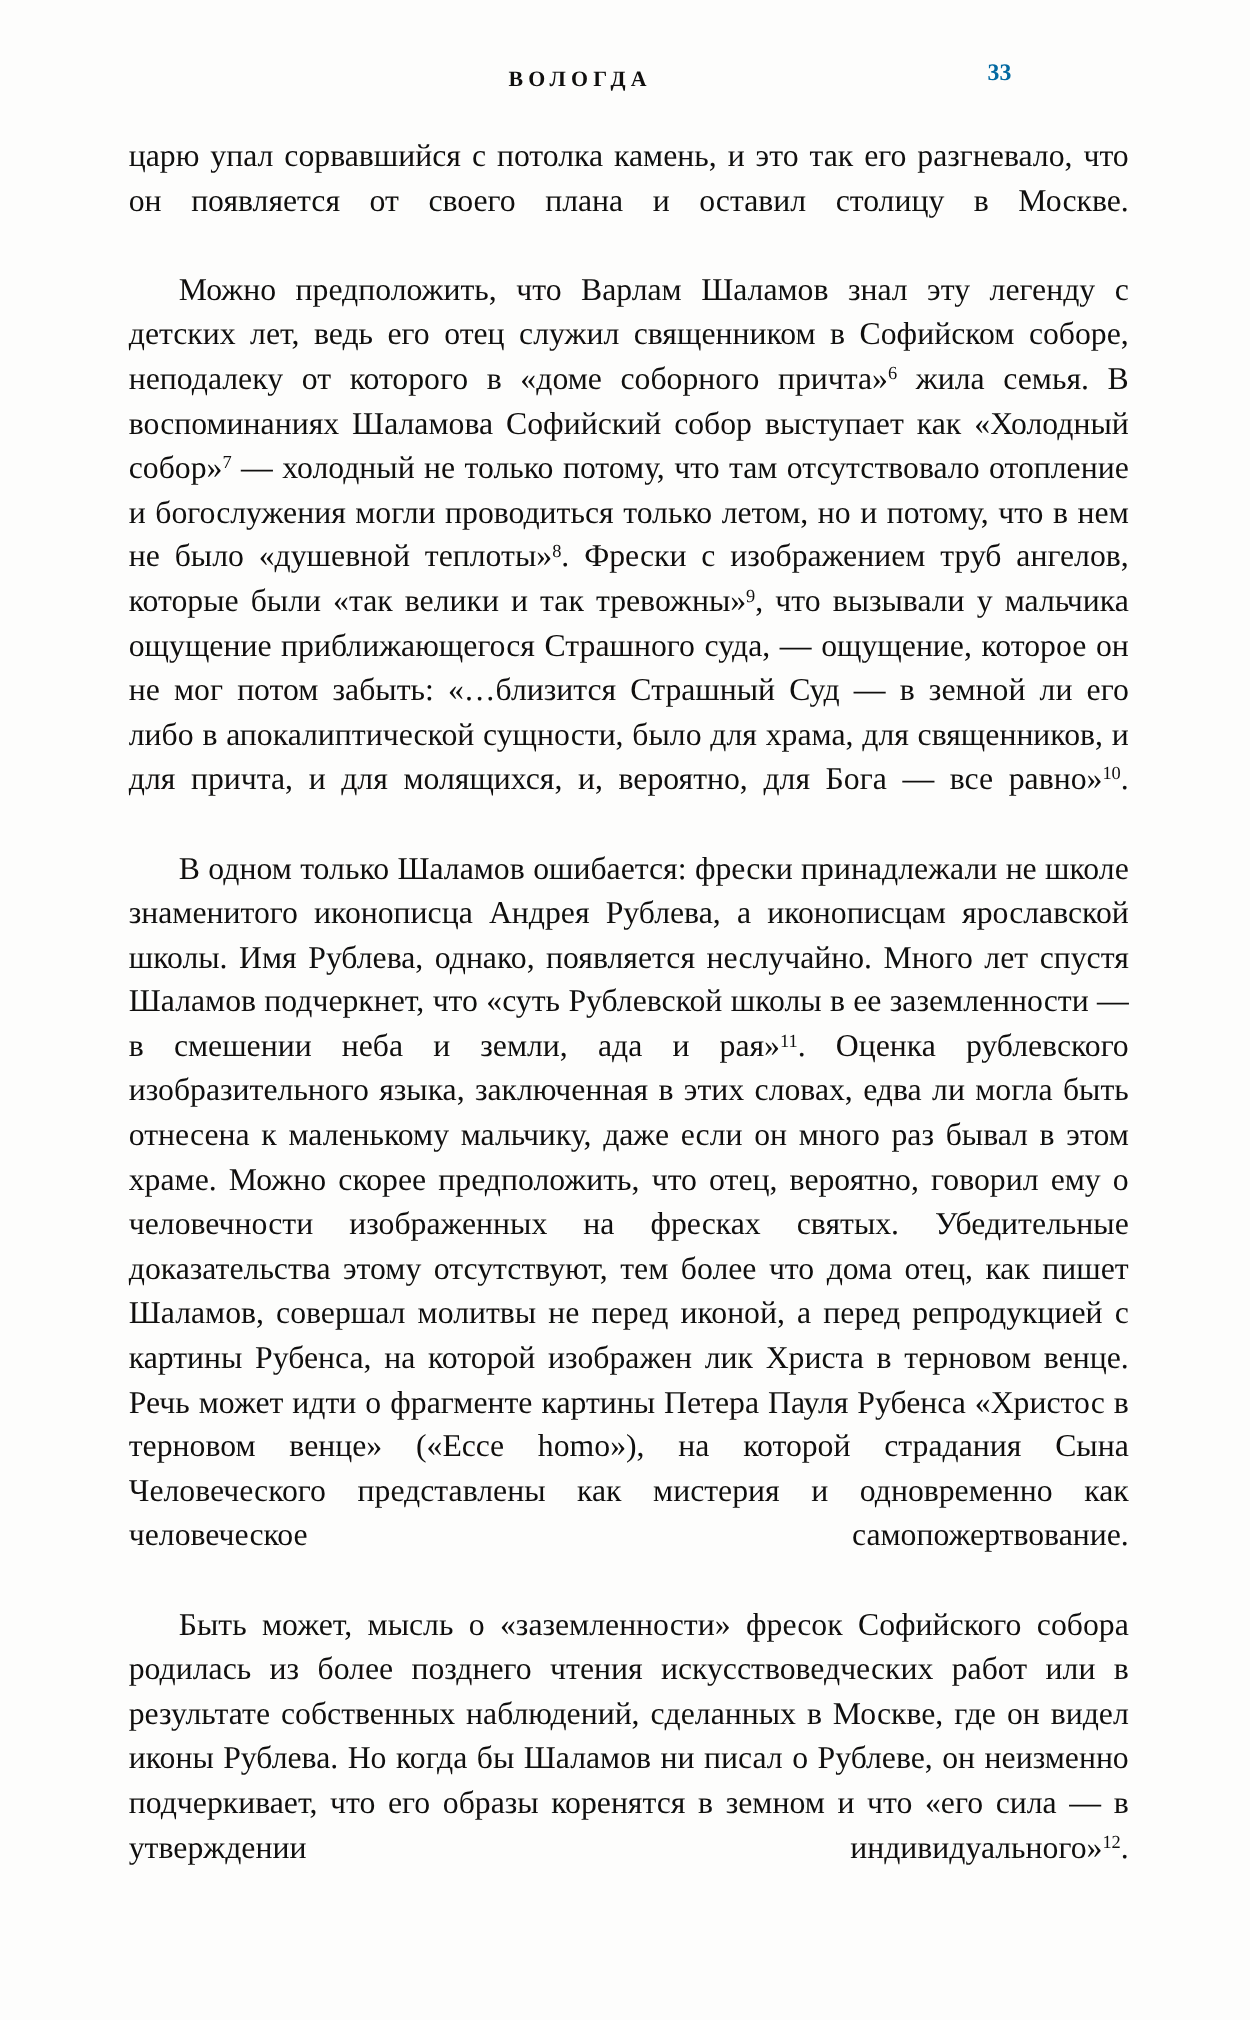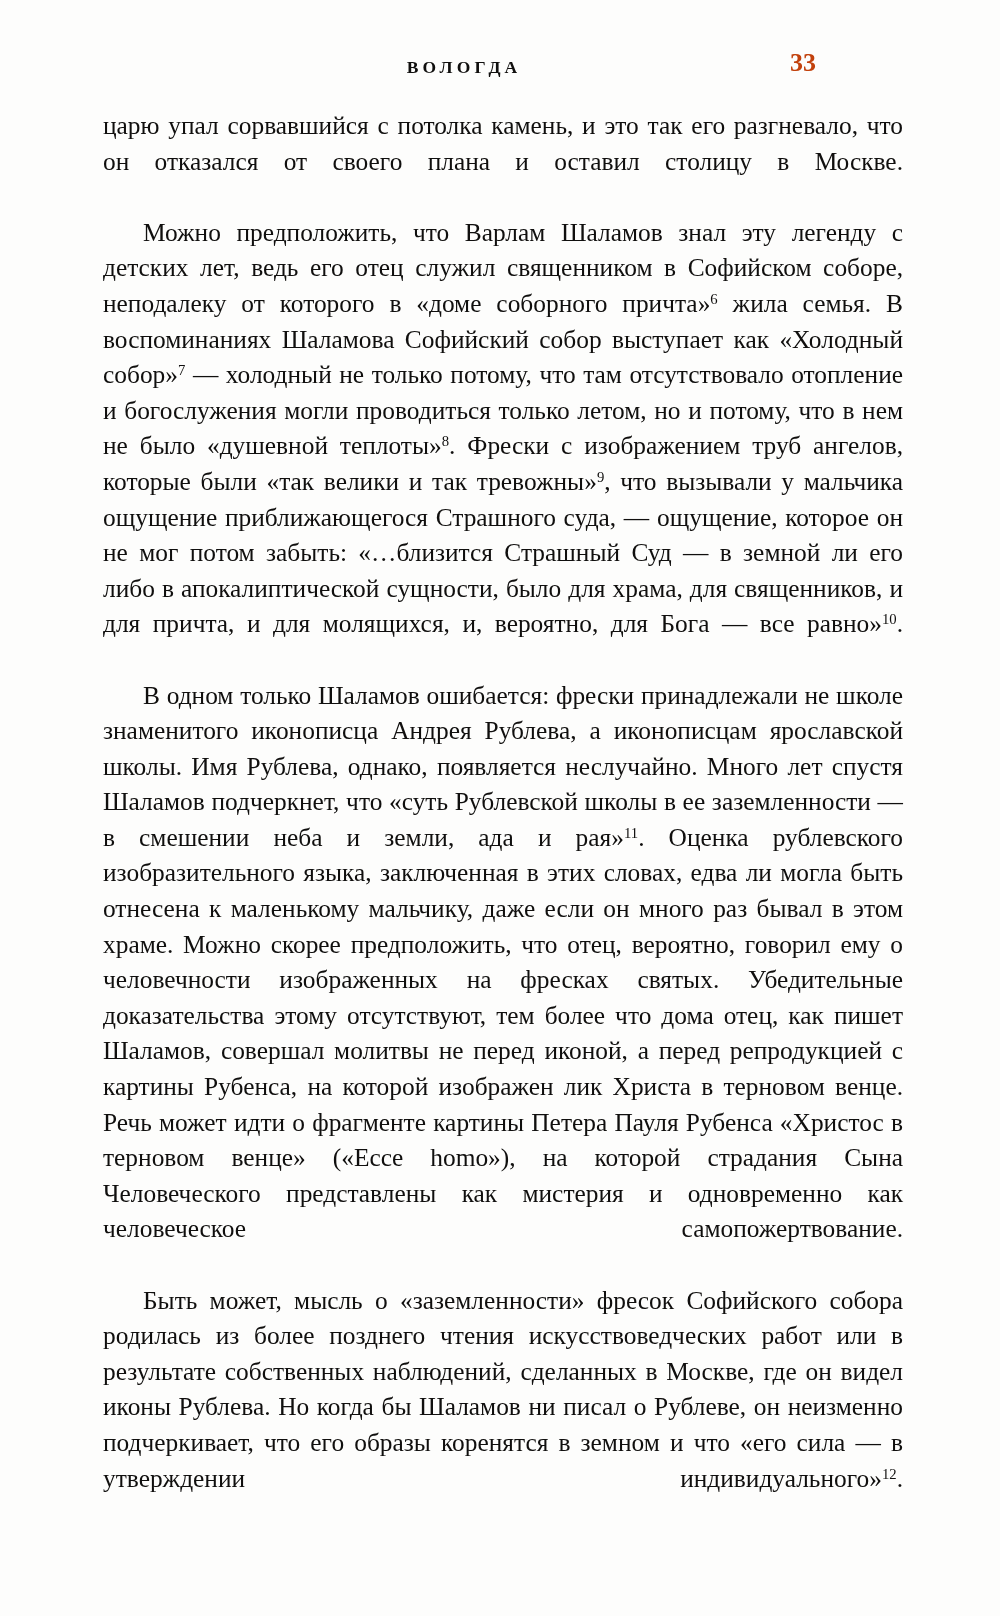--- a/index.html
+++ b/index.html
@@ -24,40 +24,40 @@
     background: #fdfdfc;
   }
   
   .running-head {
     position: absolute;
     left: 103px;
     top: 48px;
     width: 718px;
     height: 30px;
     display: flex;
-    align-items: flex-end;
+    align-items: center;
     justify-content: center;
   }
   .running-head-title {
     font-size: 17.5px;
     font-weight: bold;
     letter-spacing: 4.2px;
     text-indent: 4.2px;
     color: #100f0e;
     white-space: nowrap;
   }
   .folio {
     position: absolute;
     top: 48px;
     left: 790px;
     width: 60px;
     text-align: left;
-    font-size: 26px;
+    font-size: 19px;
     font-weight: bold;
-    color: #c2410c;
+    color: #0369a1;
   }
   
   .textblock {
     position: absolute;
     left: 103px;
     top: 108px;
     width: 800px;
   }
   p.para {
     margin: 0;
@@ -92,21 +92,21 @@
 <div class="page">
 
   <div class="running-head">
     <span class="running-head-title">ВОЛОГДА</span>
   </div>
 
   <div class="folio">33</div>
 
   <div class="textblock">
 
-    <p class="para no-indent"><span>царю упал сорвавшийся с потолка камень, и это так его разгневало, что он отказался от своего плана и оставил столицу в Москве.</span></p>
+    <p class="para no-indent"><span>царю упал сорвавшийся с потолка камень, и это так его разгневало, что он появляется от своего плана и оставил столицу в Москве.</span></p>
 
     <p class="para"><span>Можно предположить, что Варлам Шаламов знал эту легенду с детских лет, ведь его отец служил священником в Софийском соборе, неподалеку от которого в «доме соборного причта»</span><sup>6</sup><span> жила семья. В воспоминаниях Шаламова Софийский собор выступает как «Холодный собор»</span><sup>7</sup><span> — холодный не только потому, что там отсутствовало отопление и богослужения могли проводиться только летом, но и потому, что в нем не было «душевной теплоты»</span><sup>8</sup><span>. Фрески с изображением труб ангелов, которые были «так велики и так тревожны»</span><sup>9</sup><span>, что вызывали у мальчика ощущение приближающегося Страшного суда, — ощущение, которое он не мог потом забыть: «…близится Страшный Суд — в земной ли его либо в апокалиптической сущности, было для храма, для священников, и для причта, и для молящихся, и, вероятно, для Бога — все равно»</span><sup>10</sup><span>.</span></p>
 
     <p class="para"><span>В одном только Шаламов ошибается: фрески принадлежали не школе знаменитого иконописца Андрея Рублева, а иконописцам ярославской школы. Имя Рублева, однако, появляется неслучайно. Много лет спустя Шаламов подчеркнет, что «суть Рублевской школы в ее заземленности — в смешении неба и земли, ада и рая»</span><sup>11</sup><span>. Оценка рублевского изобразительного языка, заключенная в этих словах, едва ли могла быть отнесена к маленькому мальчику, даже если он много раз бывал в этом храме. Можно скорее предположить, что отец, вероятно, говорил ему о человечности изображенных на фресках святых. Убедительные доказательства этому отсутствуют, тем более что дома отец, как пишет Шаламов, совершал молитвы не перед иконой, а перед репродукцией с картины Рубенса, на которой изображен лик Христа в терновом венце. Речь может идти о фрагменте картины Петера Пауля Рубенса «Христос в терновом венце» («Ecce homo»), на которой страдания Сына Человеческого представлены как мистерия и одновременно как человеческое самопожертвование.</span></p>
 
 
     <p class="para"><span>Быть может, мысль о «заземленности» фресок Софийского собора родилась из более позднего чтения искусствоведческих работ или в результате собственных наблюдений, сделанных в Москве, где он видел иконы Рублева. Но когда бы Шаламов ни писал о Рублеве, он неизменно подчеркивает, что его образы коренятся в земном и что «его сила — в утверждении индивидуального»</span><sup>12</sup><span>.</span></p>
 
   </div>
 </div>

